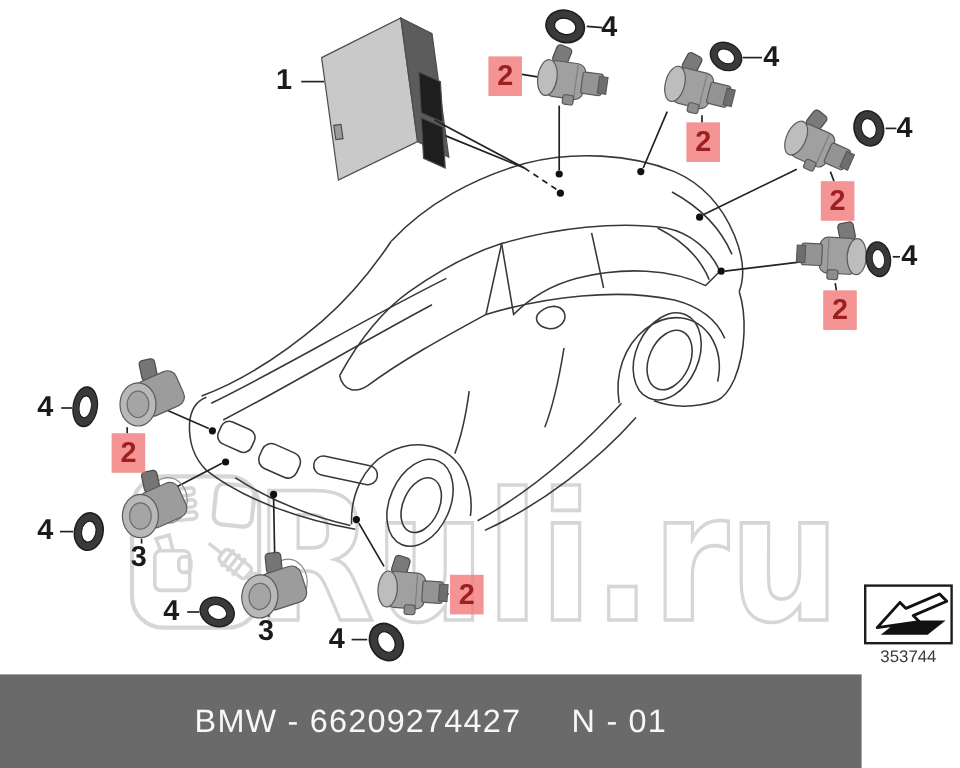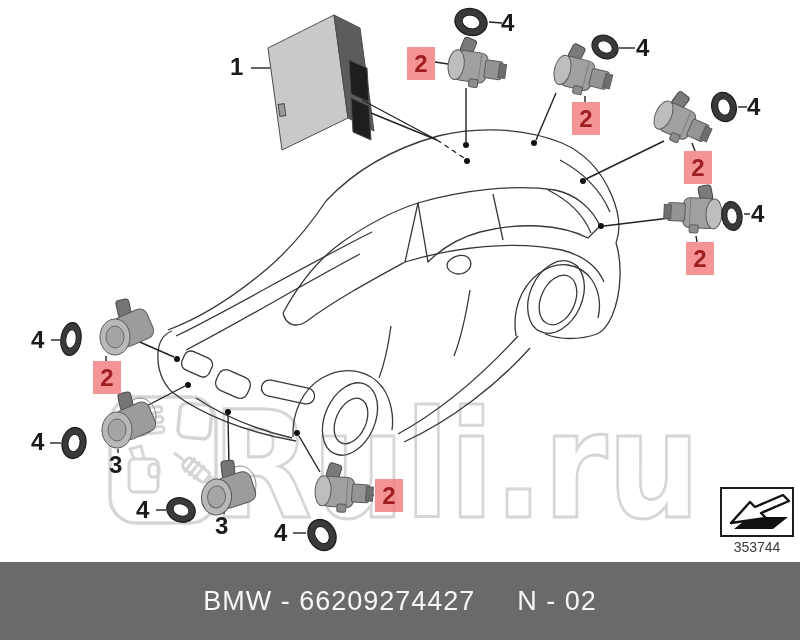--- a/index.html
+++ b/index.html
@@ -5,21 +5,21 @@
   html,body{margin:0;padding:0;background:#fff;}
   #stage{position:relative;width:800px;height:640px;background:#ffffff;overflow:hidden;
          font-family:"Liberation Sans","DejaVu Sans",sans-serif;}
   svg{position:absolute;left:0;top:0;}
   .callout-num{position:absolute;font-weight:bold;font-size:24px;color:#1b1b1b;
                font-family:"Liberation Sans",sans-serif;line-height:1;}
   .callout-hl{position:absolute;width:28px;height:33px;background:rgba(242,125,125,0.82);
               display:flex;align-items:center;justify-content:center;
               font-weight:bold;font-size:24px;color:#9e1f1f;line-height:1;
               font-family:"Liberation Sans",sans-serif;}
-  #footer-bar{position:absolute;left:0;top:562px;width:800px;height:78px;background:#6a6a6a;
+  #footer-bar{position:absolute;left:0;top:562px;width:718px;height:78px;background:#6a6a6a;
               display:flex;align-items:center;justify-content:center;gap:42px;}
   #footer-bar span{color:#f7f7f7;font-size:27px;letter-spacing:1px;}
   #ref-box{position:absolute;left:720px;top:487px;width:74px;height:50px;background:#fff;
            border:2px solid #1d1d1d;box-sizing:border-box;}
   #ref-num{position:absolute;left:712px;top:539px;width:90px;text-align:center;
            font-size:14px;color:#3a3a3a;}
 </style>
 </head>
 <body>
 
@@ -220,16 +220,16 @@
   <div id="ref-box">
     <svg width="70" height="46" viewBox="0 0 70 46">
       <polygon points="12,40 51,40 66,28 27,28" fill="#111"></polygon>
       <path d="M 9,34 L 28,13 L 33,18 L 61,6 L 67,12 L 39,24 L 44,29 Z" fill="#fff" stroke="#111" stroke-width="2.4" stroke-linejoin="round"></path>
     </svg>
   </div>
   <div id="ref-num">353744</div>
 
   <div id="footer-bar">
     <span>BMW - 66209274427</span>
-    <span>N - 02</span>
+    <span>N - 01</span>
   </div>
 
 </div>
 
 </body></html>

